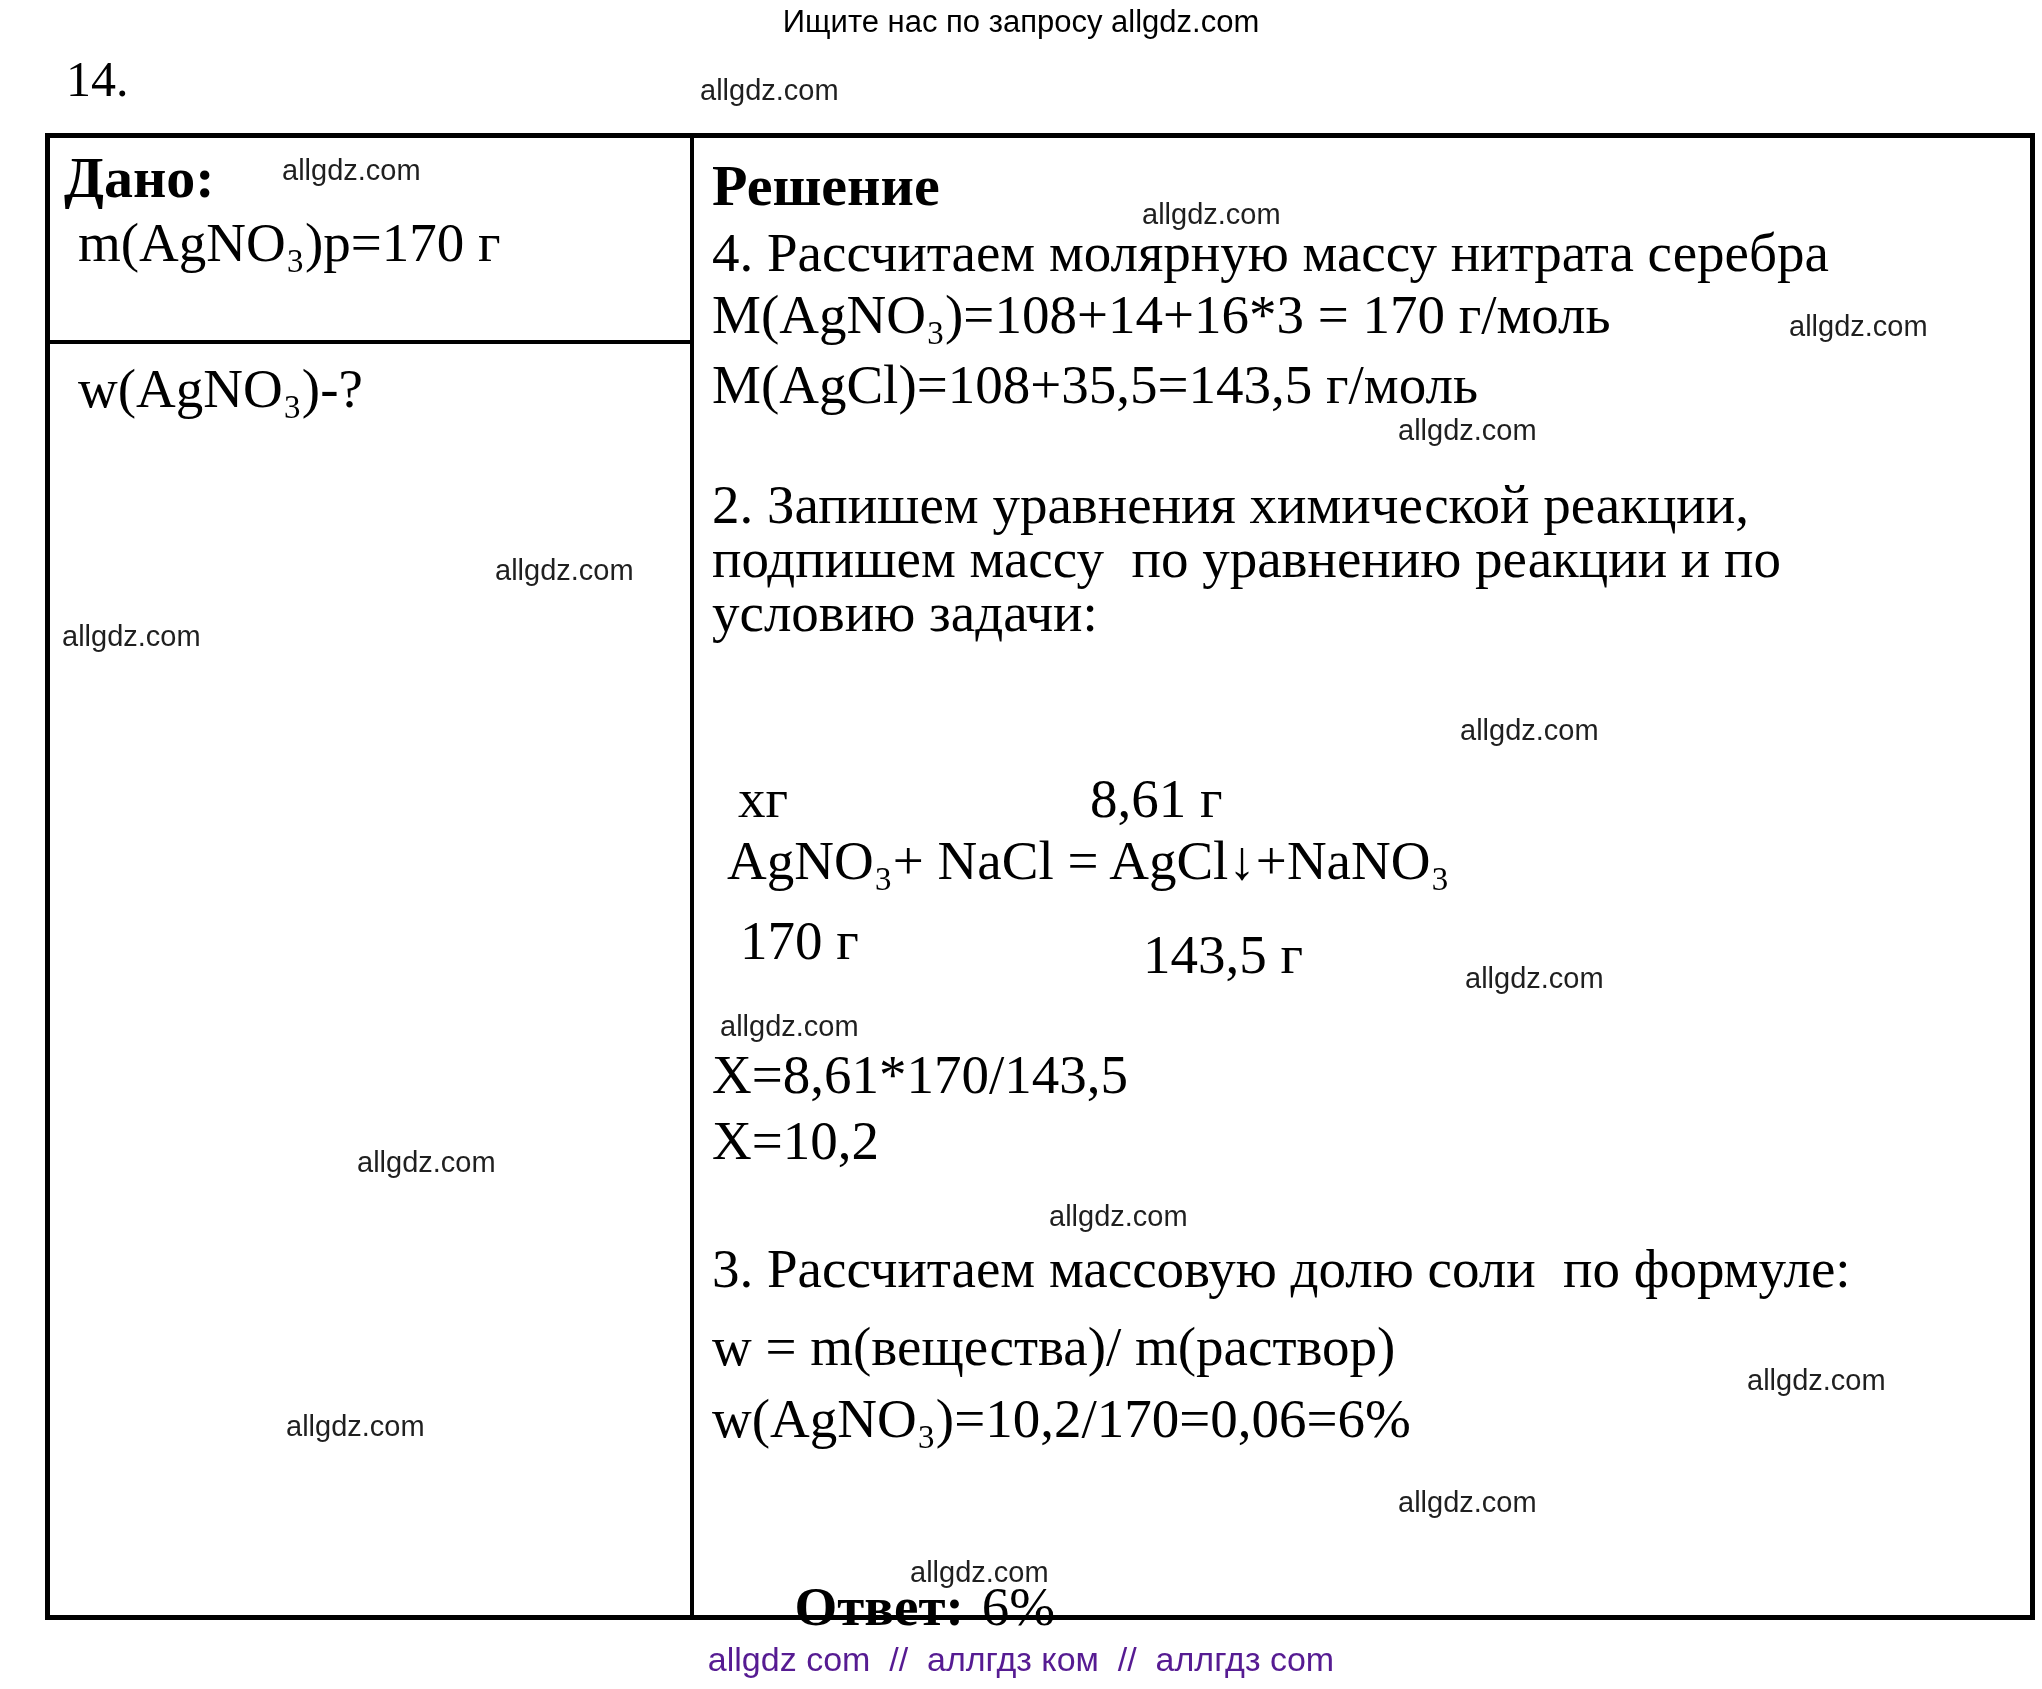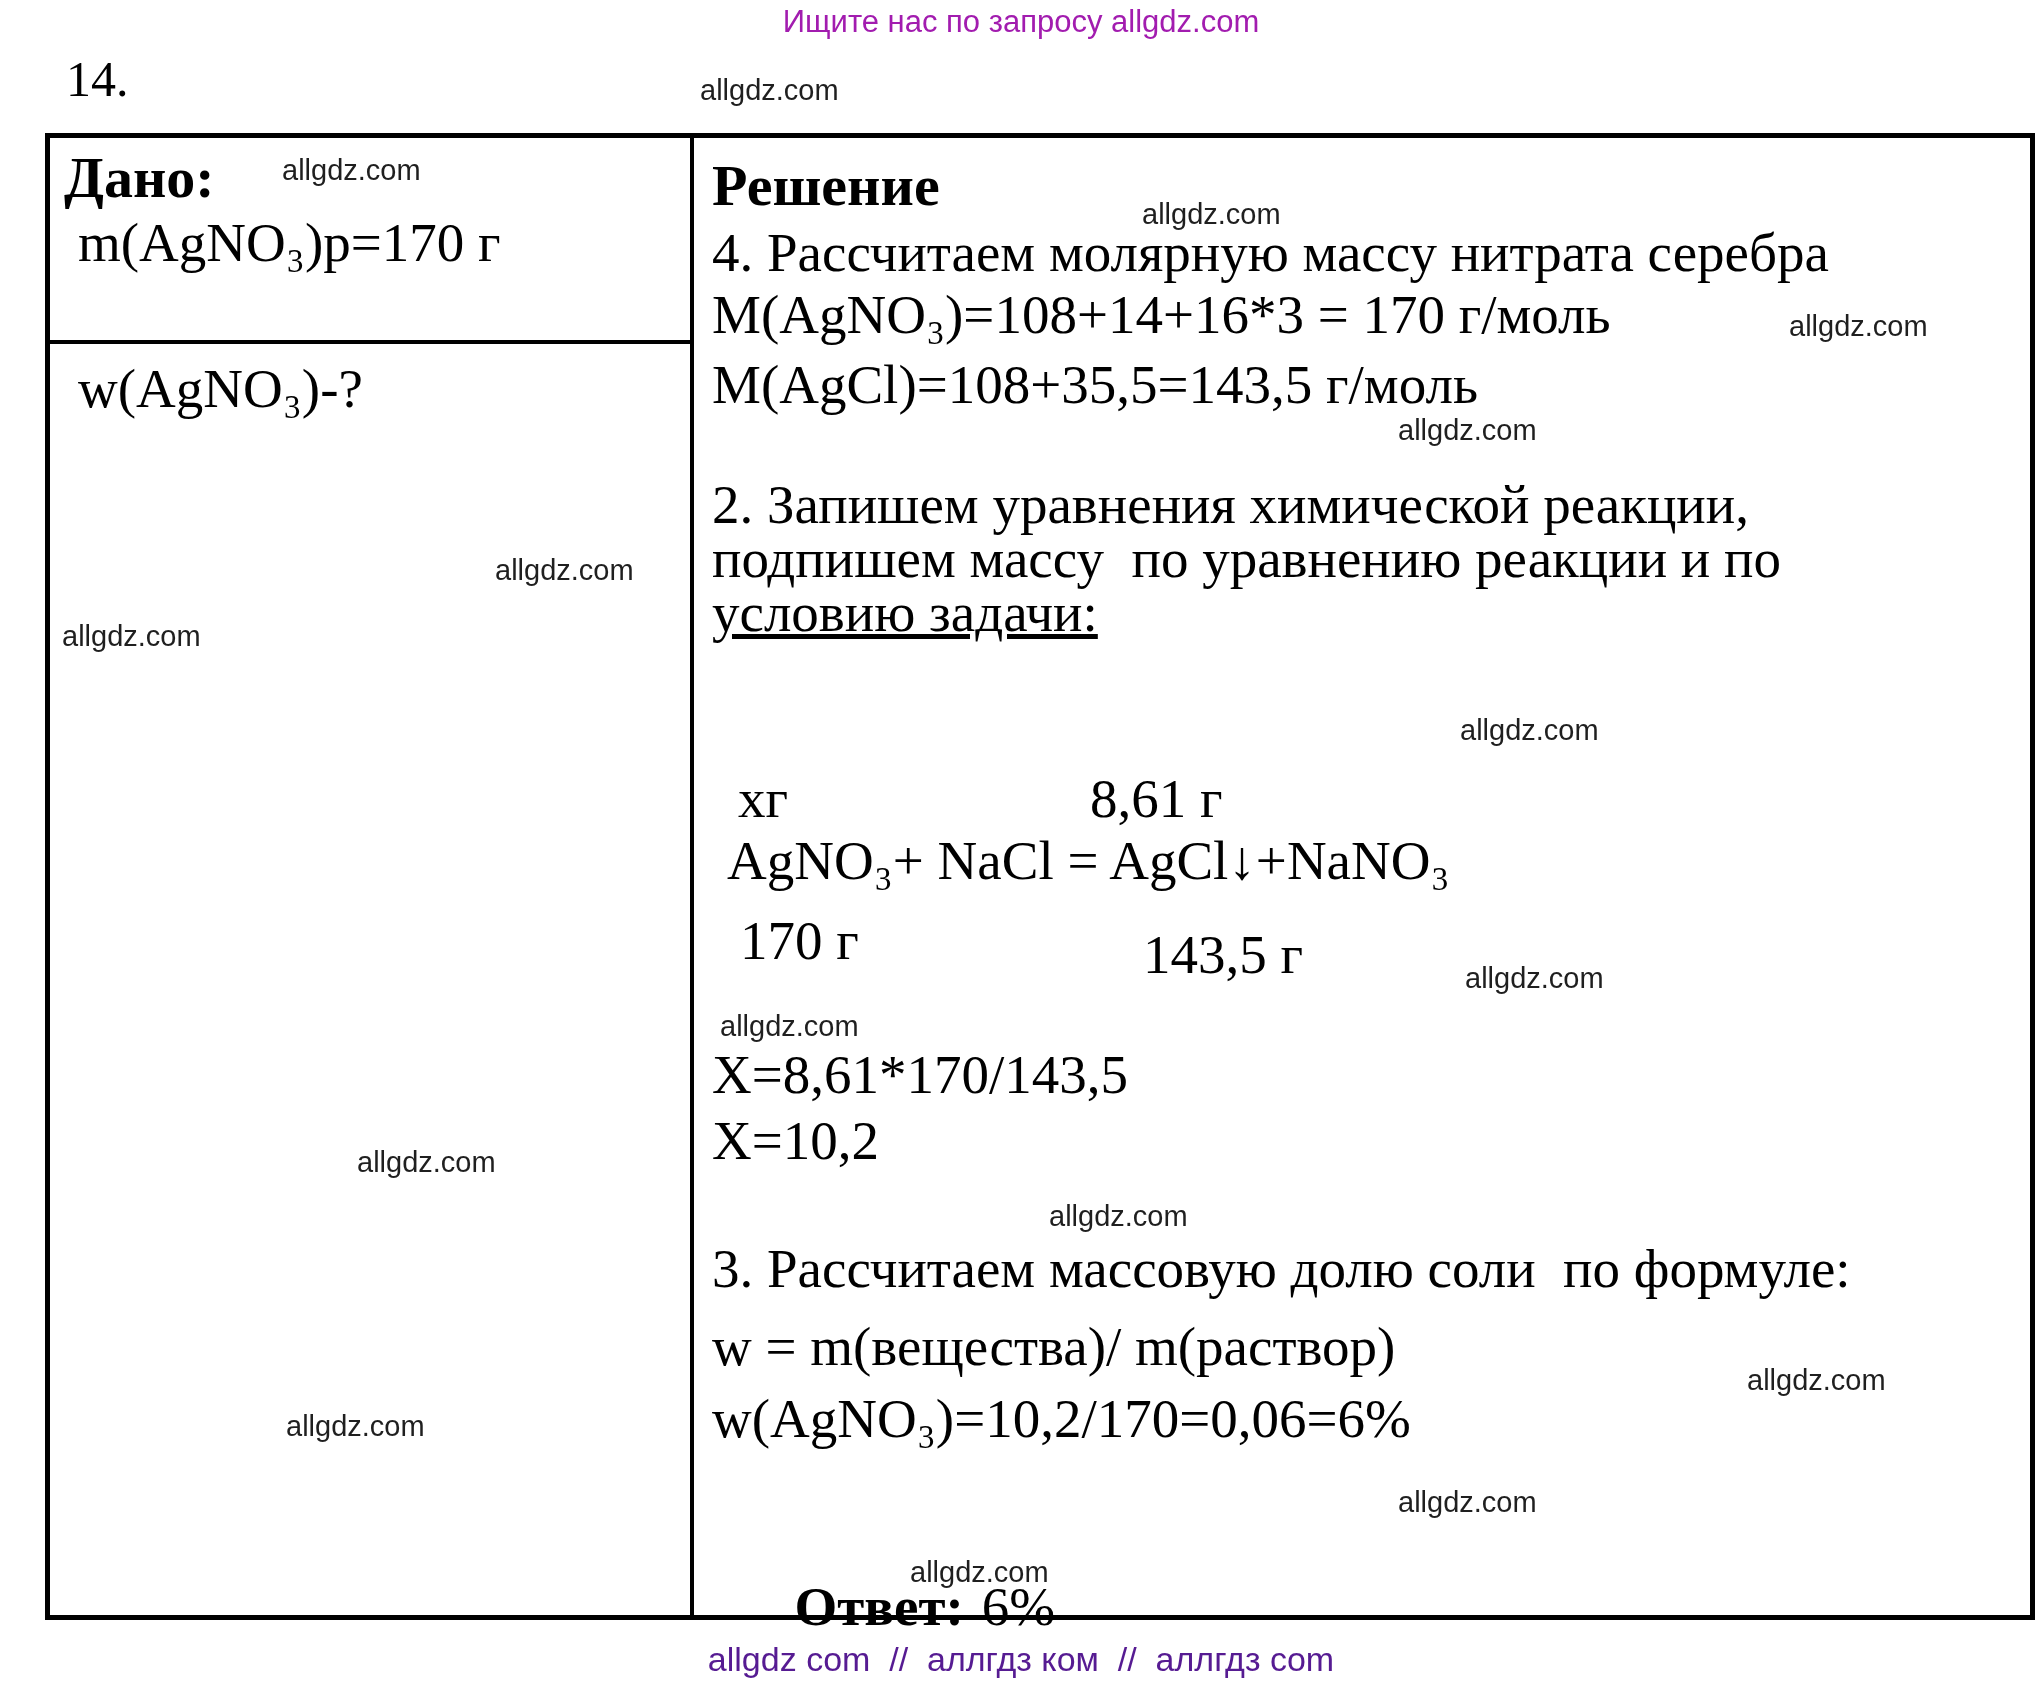--- a/index.html
+++ b/index.html
@@ -6,21 +6,21 @@
   .page {
     position:relative; width:2042px; height:1689px;
     background:#ffffff; overflow:hidden;
     font-family:"Liberation Serif","DejaVu Serif",serif;
     color:#000;
   }
   .promo {
     position:absolute; top:4px; left:0; width:100%;
     text-align:center;
     font-family:"Liberation Sans","DejaVu Sans",sans-serif;
-    font-size:31px; font-weight:500; color:#a21caf;
+    font-size:31px; font-weight:500; color:#000000;
     white-space:pre;
   }
   .wm {
     position:absolute;
     font-family:"Liberation Sans","DejaVu Sans",sans-serif;
     font-size:29px; color:#1f1f1f; white-space:pre;
   }
   .probnum {
     position:absolute; left:66px; top:54px;
     font-size:50px; line-height:1;text-align:right;
@@ -73,21 +73,21 @@
     <div class="wm" style="left:1092px; top:60px;">allgdz.com</div>
 
     <div class="serif" style="left:662px; top:84px;">4. Рассчитаем молярную массу нитрата серебра</div>
     <div class="serif" style="left:662px; top:146px;">M(AgNO₃)=108+14+16*3 = 170 г/моль</div>
     <div class="wm" style="left:1739px; top:172px;">allgdz.com</div>
     <div class="serif" style="left:662px; top:216px;">M(AgCl)=108+35,5=143,5 г/моль</div>
     <div class="wm" style="left:1348px; top:276px;">allgdz.com</div>
 
     <div class="serif" style="left:662px; top:336px;">2. Запишем уравнения химической реакции,</div>
     <div class="serif" style="left:662px; top:390px;">подпишем массу  по уравнению реакции и по</div>
-    <div class="serif" style="left:662px; top:444px;text-decoration:underline;">условию задачи:</div>
+    <div class="serif" style="left:662px; top:444px;">условию задачи:</div>
     <div class="wm" style="left:1410px; top:576px;">allgdz.com</div>
 
     <div class="serif" style="left:688px; top:630px;">хг</div>
     <div class="serif" style="left:1040px; top:630px;">8,61 г</div>
     <div class="serif" style="left:677px; top:692px;">AgNO₃+ NaCl = AgCl↓+NaNO₃</div>
     <div class="serif" style="left:690px; top:772px;">170 г</div>
     <div class="serif" style="left:1093px; top:772px;margin-top:14px;">143,5 г</div>
     <div class="wm" style="left:1415px; top:824px;">allgdz.com</div>
     <div class="wm" style="left:670px; top:872px;">allgdz.com</div>
 

